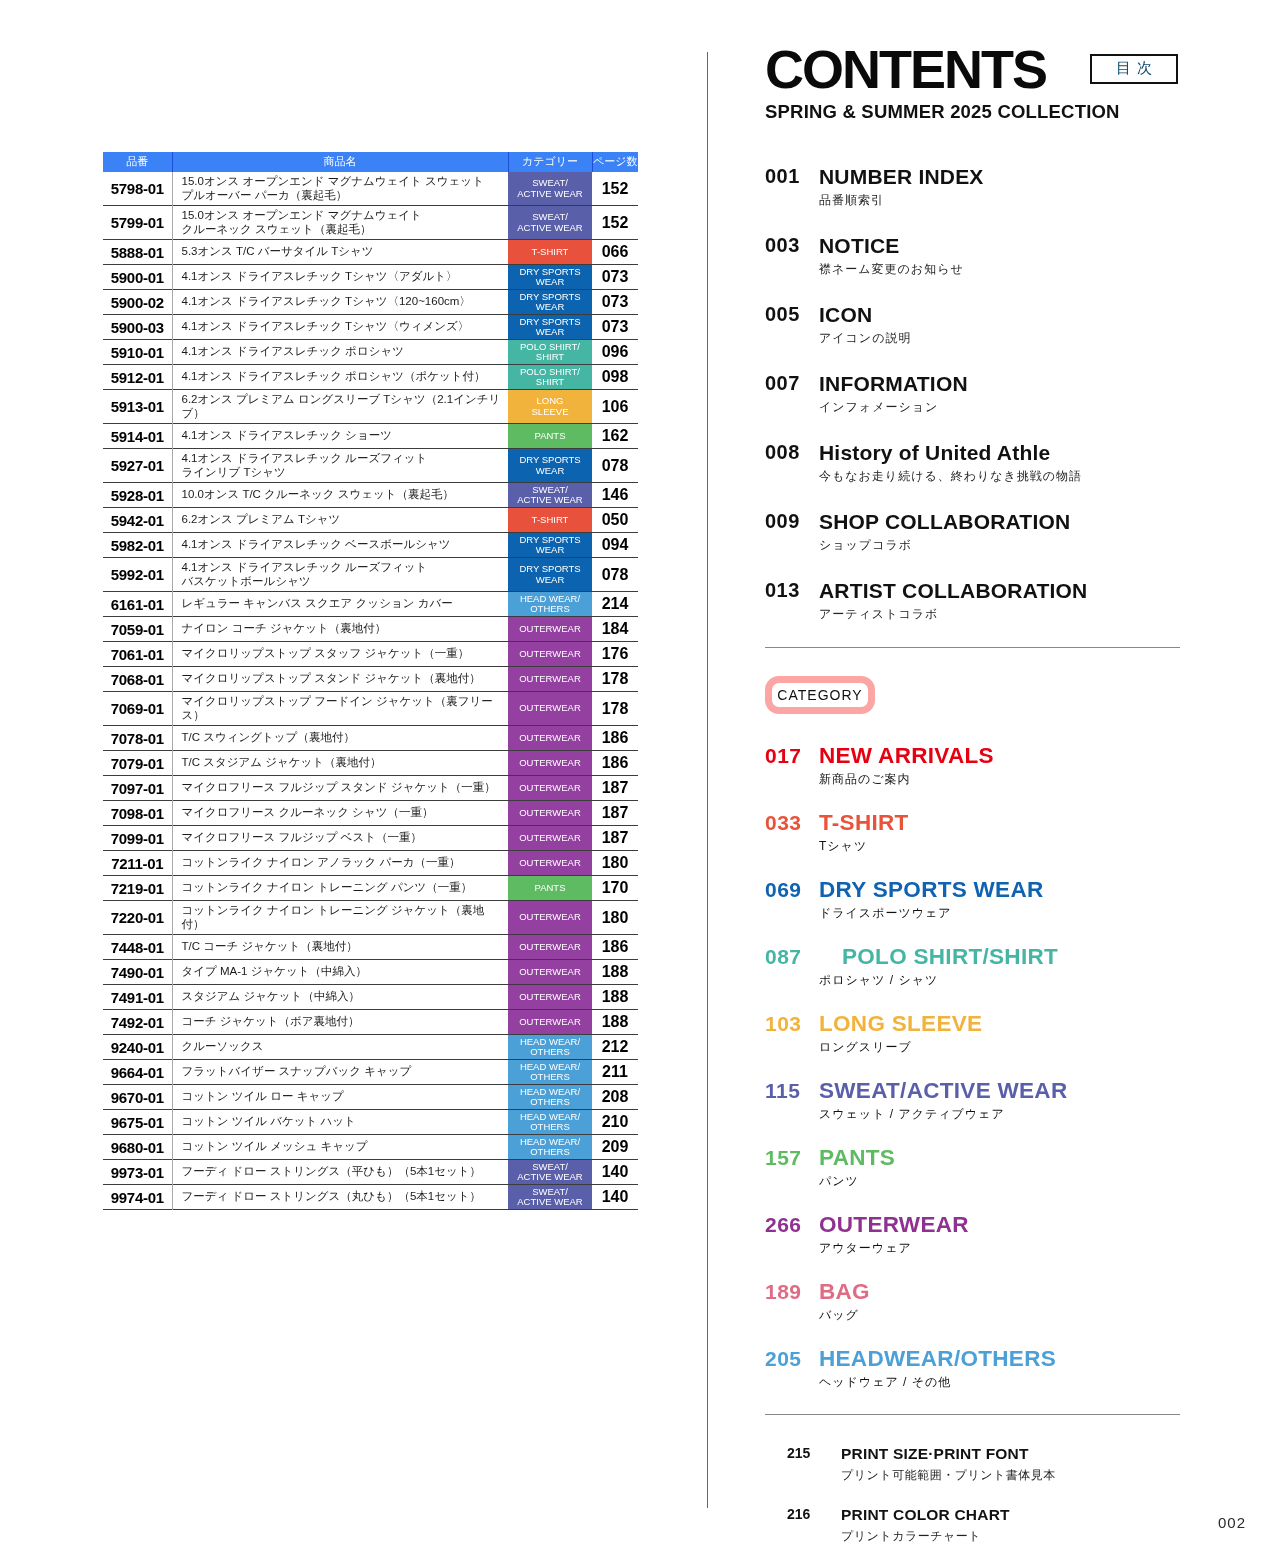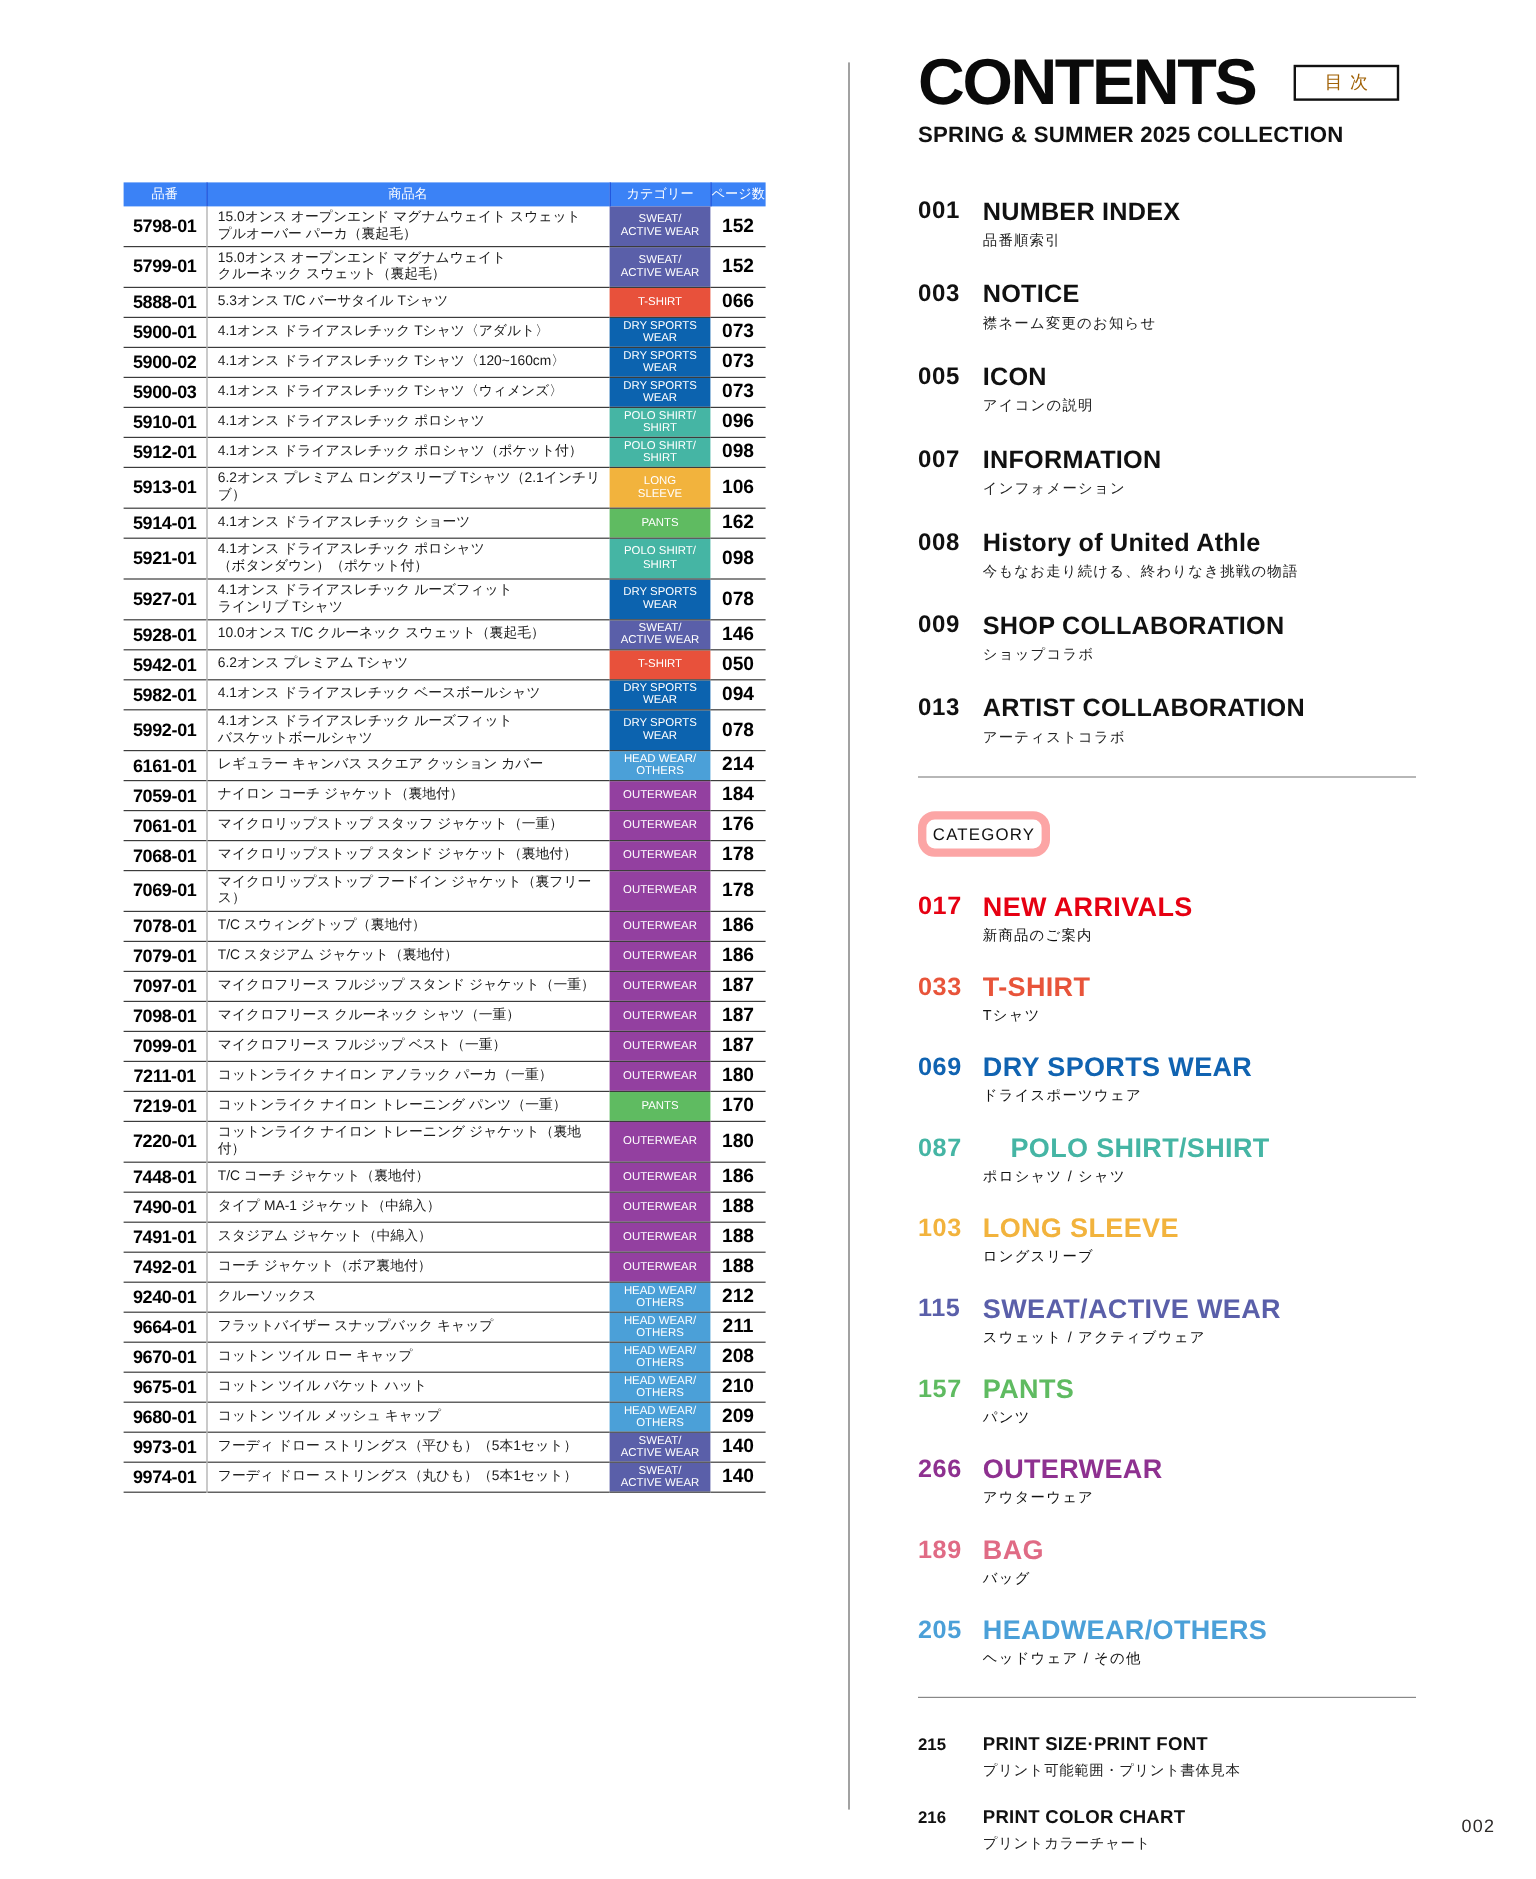--- a/index.html
+++ b/index.html
@@ -45,22 +45,22 @@
   }
 
   
   .v-divider { position:absolute; left:707px; top:52px; width:1px; height:1456px; background:#666; }
 
   
   .contents { position:absolute; left:765px; top:43px; width:420px; }
   .title-row { display:flex; align-items:center; }
   .big-title { font-size:54px; font-weight:900; letter-spacing:-2px; line-height:52px; color:#0a0a0a; }
   .title-tag {
-    margin-left:32px; border:2px solid #111; font-size:15px; letter-spacing:6px;
-    padding:3px 18px 4px 24px; color:#a16207; white-space:nowrap;
+    margin-left:44px; border:2px solid #111; font-size:15px; letter-spacing:6px;
+    padding:3px 18px 4px 24px; color:#0c4a6e; white-space:nowrap;
   }
   .subtitle { font-size:18.5px; font-weight:700; letter-spacing:.2px; margin-top:6px; }
 
   .items { margin-top:42px; }
   .c-item { display:grid; grid-template-columns:54px 1fr; margin-bottom:25px; min-height:38px; }
   .c-item .num { font-size:20px; font-weight:700; letter-spacing:.5px; }
   .c-item .ttl { font-size:21px; font-weight:700; letter-spacing:.2px; line-height:24px; }
   .c-item .sub { grid-column:2; font-size:12px; color:#222; margin-top:3px; letter-spacing:1px; }
 
   .rule { border:none; border-top:1px solid #888; width:415px; margin:0; }
@@ -70,21 +70,21 @@
     font-size:14px; letter-spacing:1px; padding:4px 0; width:110px; text-align:center;
     margin-top:28px; color:#111;
   }
   .cat-items { margin-top:30px; }
   .cat-items .c-item .num { font-size:21px; }
   .cat-items .c-item .ttl { font-size:22.5px; letter-spacing:.3px; }
   .cat-items .c-item .sub { color:#111; }
   .cat-items .c-item { margin-bottom:23px; min-height:40px; }
 
   .foot-items { margin-top:30px; }
-  .f-item { display:grid; grid-template-columns:54px 1fr; margin-bottom:22px; min-height:36px; }
+  .f-item { display:grid; grid-template-columns:54px 1fr; margin-bottom:22px; min-height:36px;margin-left:22px; }
   .f-item .num { font-size:14px; font-weight:700; }
   .f-item .ttl { font-size:15.5px; font-weight:700; letter-spacing:.2px; }
   .f-item .sub { grid-column:2; font-size:12px; color:#222; margin-top:4px; letter-spacing:.5px; }
   .page-num { position:absolute; left:1218px; top:1514px; font-size:15px; color:#2e2a28; letter-spacing:1px; }
 </style>
 </head>
 <body>
 
 <div class="table-wrap">
   <table class="products">
@@ -187,30 +187,20 @@
         </tr>
         <tr>
           <td class="code">5914-01</td>
           <td class="name">4.1オンス ドライアスレチック ショーツ</td>
           <td class="cat">
             <div class="badge" style="background: rgb(95, 187, 97);">PANTS</div>
           </td>
           <td class="pagecol">162</td>
         </tr>
         <tr>
-          <td class="code">5921-01</td>
-          <td class="name">4.1オンス ドライアスレチック ポロシャツ
-（ボタンダウン）（ポケット付）</td>
-          <td class="cat">
-            <div class="badge" style="background: rgb(69, 181, 164);">POLO SHIRT/
-SHIRT</div>
-          </td>
-          <td class="pagecol">098</td>
-        </tr>
-        <tr>
           <td class="code">5927-01</td>
           <td class="name">4.1オンス ドライアスレチック ルーズフィット
 ラインリブ Tシャツ</td>
           <td class="cat">
             <div class="badge" style="background: rgb(12, 99, 175);">DRY SPORTS
 WEAR</div>
           </td>
           <td class="pagecol">078</td>
         </tr>
         <tr>

